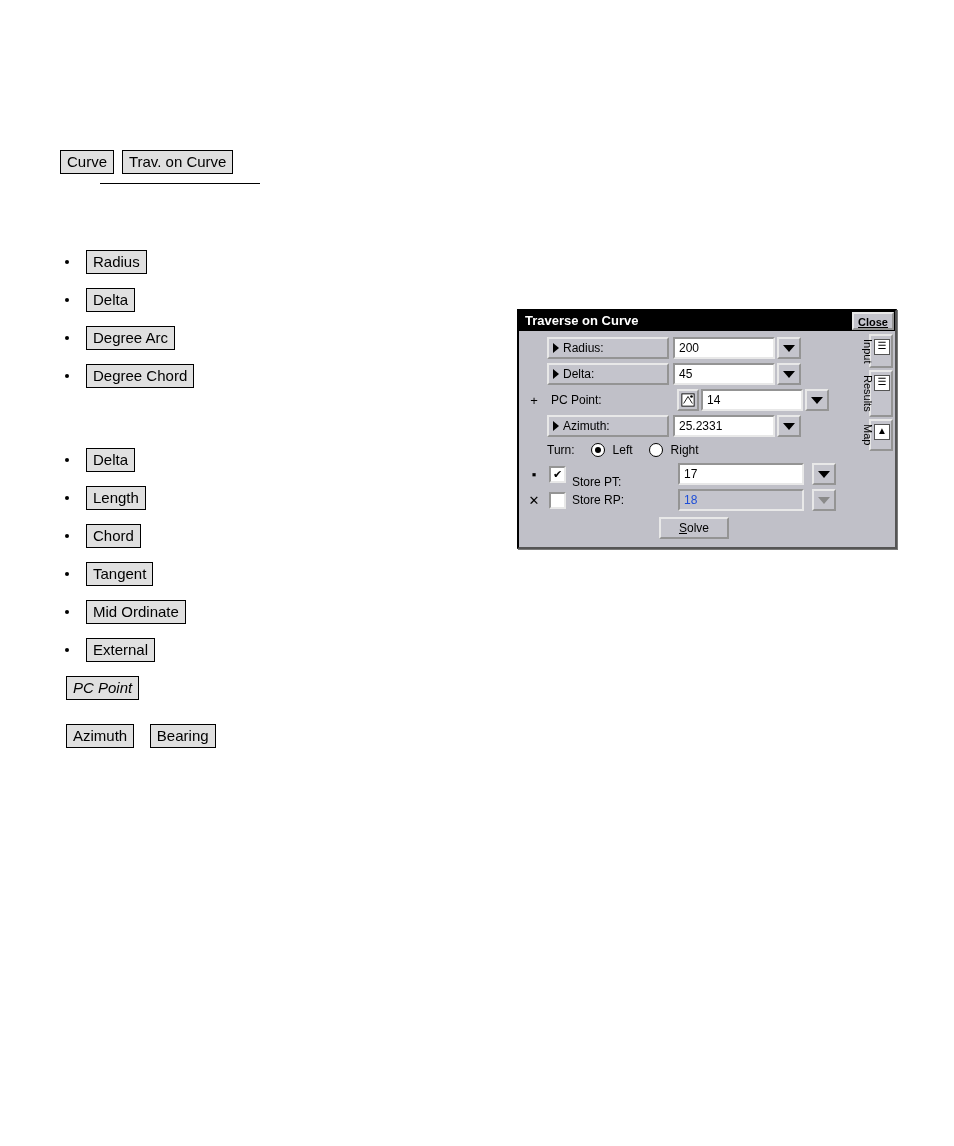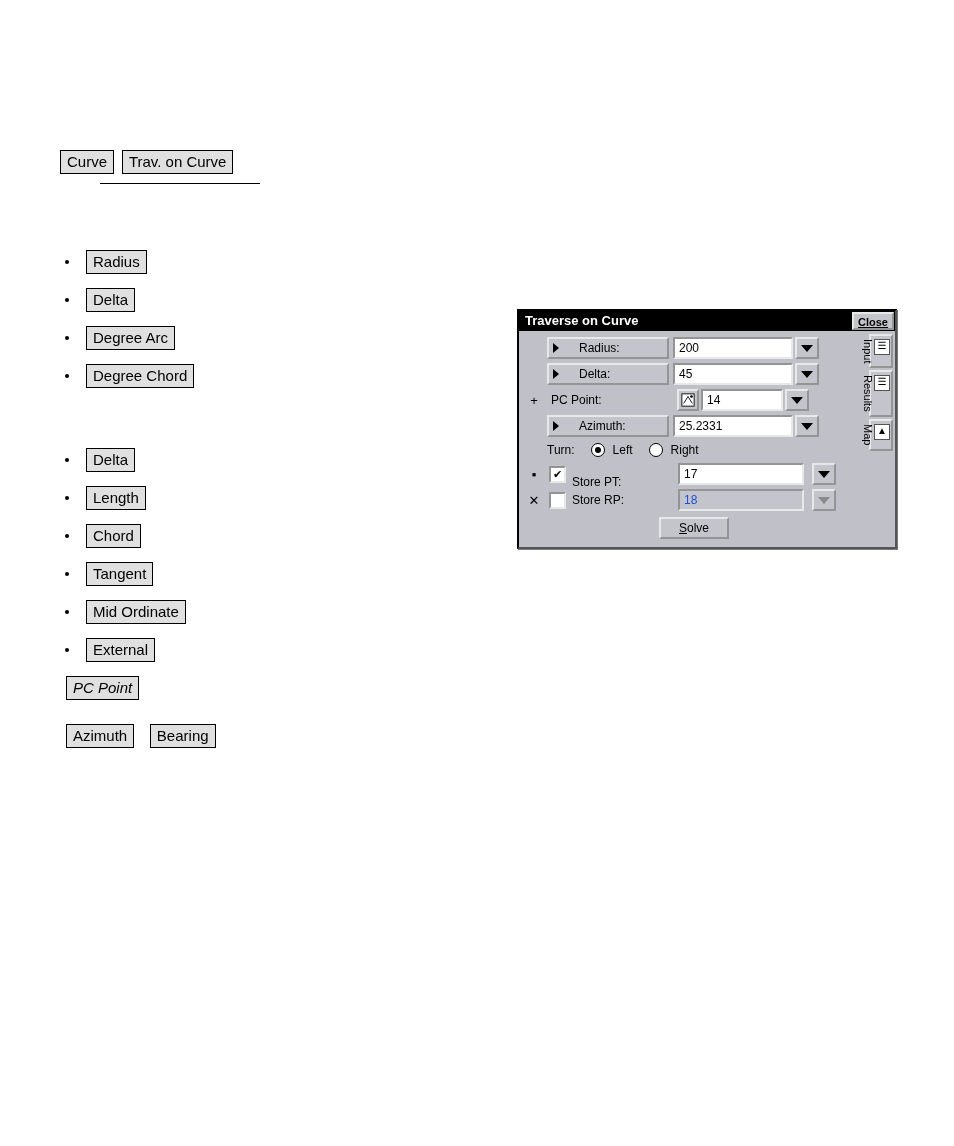--- a/index.html
+++ b/index.html
@@ -141,21 +141,20 @@
     height: 22px;
     background: #c4c4cc;
     border: 2px outset #e8e8e8;
     text-align: left;
     padding: 0 4px;
     font-size: 12px;
     display: flex;
     align-items: center;
     cursor: pointer;
     box-sizing: border-box;
-    gap: 16px;
   }
   .fld-btn .tri {
     display: inline-block;
     width: 0; height: 0;
     border-top: 5px solid transparent;
     border-bottom: 5px solid transparent;
     border-left: 6px solid #000;
     margin-right: 4px;
   }
   .fld-label {
@@ -173,29 +172,29 @@
     background: #c4c4cc;
     border: 2px outset #e8e8e8;
     display: inline-flex;
     align-items: center;
     justify-content: center;
     margin-right: 2px;
     box-sizing: border-box;
   }
   .pre-icon svg { width: 14px; height: 14px; }
   input.txt {
-    width: 120px;
+    width: 102px;
     height: 22px;
     border: 2px inset #e8e8e8;
     background: #fff;
     font-size: 12px;
     padding: 0 4px;
     box-sizing: border-box;
   }
-  input.txt.short { width: 82px; }
+  input.txt.short { width: 102px; }
   input.txt.disabled { background: #c4c4cc; color: #1d4ed8; }
   .dd-btn {
     width: 24px;
     height: 22px;
     background: #c4c4cc;
     border: 2px outset #e8e8e8;
     display: inline-flex;
     align-items: center;
     justify-content: center;
     margin-left: 2px;

